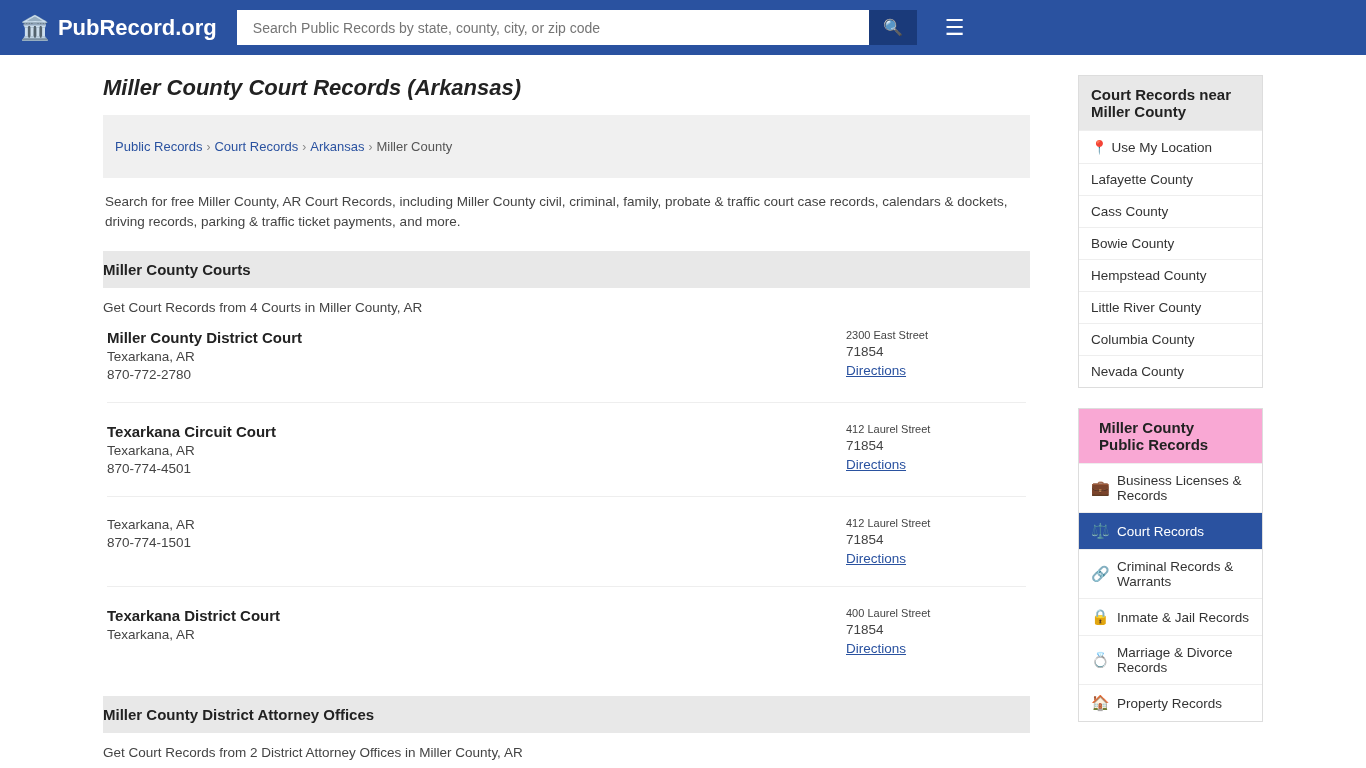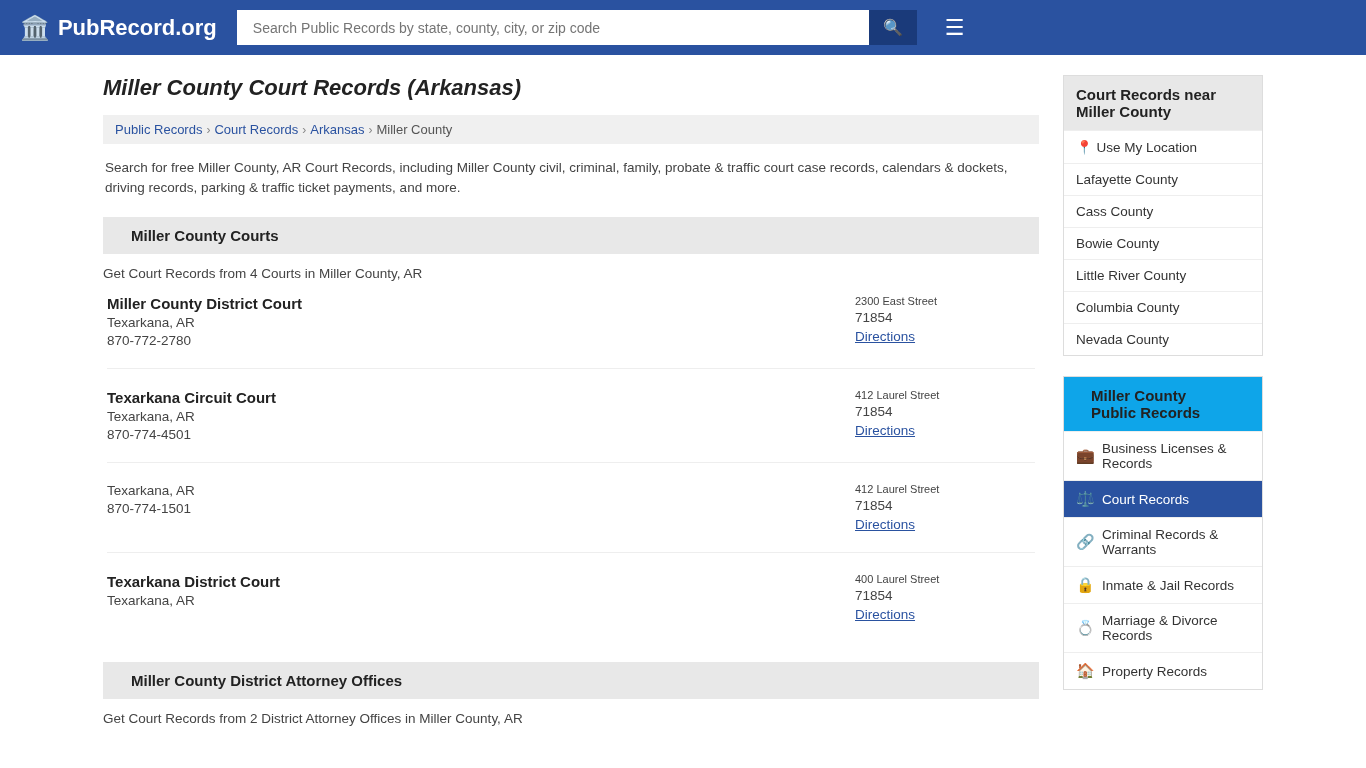--- a/index.html
+++ b/index.html
@@ -60,37 +60,38 @@
       max-width: 1200px;
       margin: 0 auto;
       padding: 20px 20px;
       display: flex;
       gap: 24px;
     }
     .content-area {
       flex: 1;
     }
     .sidebar {
-      width: 200px;
+      width: 185px;
       flex-shrink: 0;
+      margin-left: 24px;
     }
 
     
     .page-title {
       font-size: 22px;
       font-weight: bold;
       color: #222;
       margin-bottom: 14px;
       font-style: italic;
     }
 
     
     .breadcrumb {
       background: #f0f0f0;
-      padding: 7px 12px;
+      padding: 24px 12px;
       font-size: 13px;
       color: #555;
       margin-bottom: 14px;
       display: flex;
       align-items: center;
       gap: 4px;
     }
     .breadcrumb a {
       color: #2a52a0;
       text-decoration: none;
@@ -102,21 +103,21 @@
       font-size: 13.5px;
       color: #444;
       line-height: 1.5;
       margin-bottom: 18px;
       padding: 0 2px;
     }
 
     
     .section-header {
       background: #e8e8e8;
-      padding: 10px 28px;
+      padding: 10px 0;
       font-size: 15px;
       font-weight: bold;
       color: #222;
       margin-bottom: 12px;
     }
 
     
     .courts-list {
       padding: 0 4px;
     }
@@ -179,22 +180,22 @@
       margin-top: 10px;
     }
     .da-intro {
       font-size: 13.5px;
       color: #444;
       margin-top: 10px;
     }
 
     
     .sidebar-section-header {
-      background: #0ea5e9;
-      padding: 10px 27px;
+      background: #f9a8d4;
+      padding: 10px 20px;
       font-size: 15px;
       font-weight: bold;
       color: #222;
       margin-bottom: 0;
     }
     .sidebar-section {
       margin-bottom: 20px;
       border: 1px solid #ddd;
     }
     .sidebar-list {
@@ -367,20 +368,23 @@
         <li>
             <a href="#">Lafayette County</a>
           </li>
         <li>
             <a href="#">Cass County</a>
           </li>
         <li>
             <a href="#">Bowie County</a>
           </li>
         <li>
+            <a href="#">Hempstead County</a>
+          </li>
+        <li>
             <a href="#">Little River County</a>
           </li>
         <li>
             <a href="#">Columbia County</a>
           </li>
         <li>
             <a href="#">Nevada County</a>
           </li>
       </ul>
     </div>

